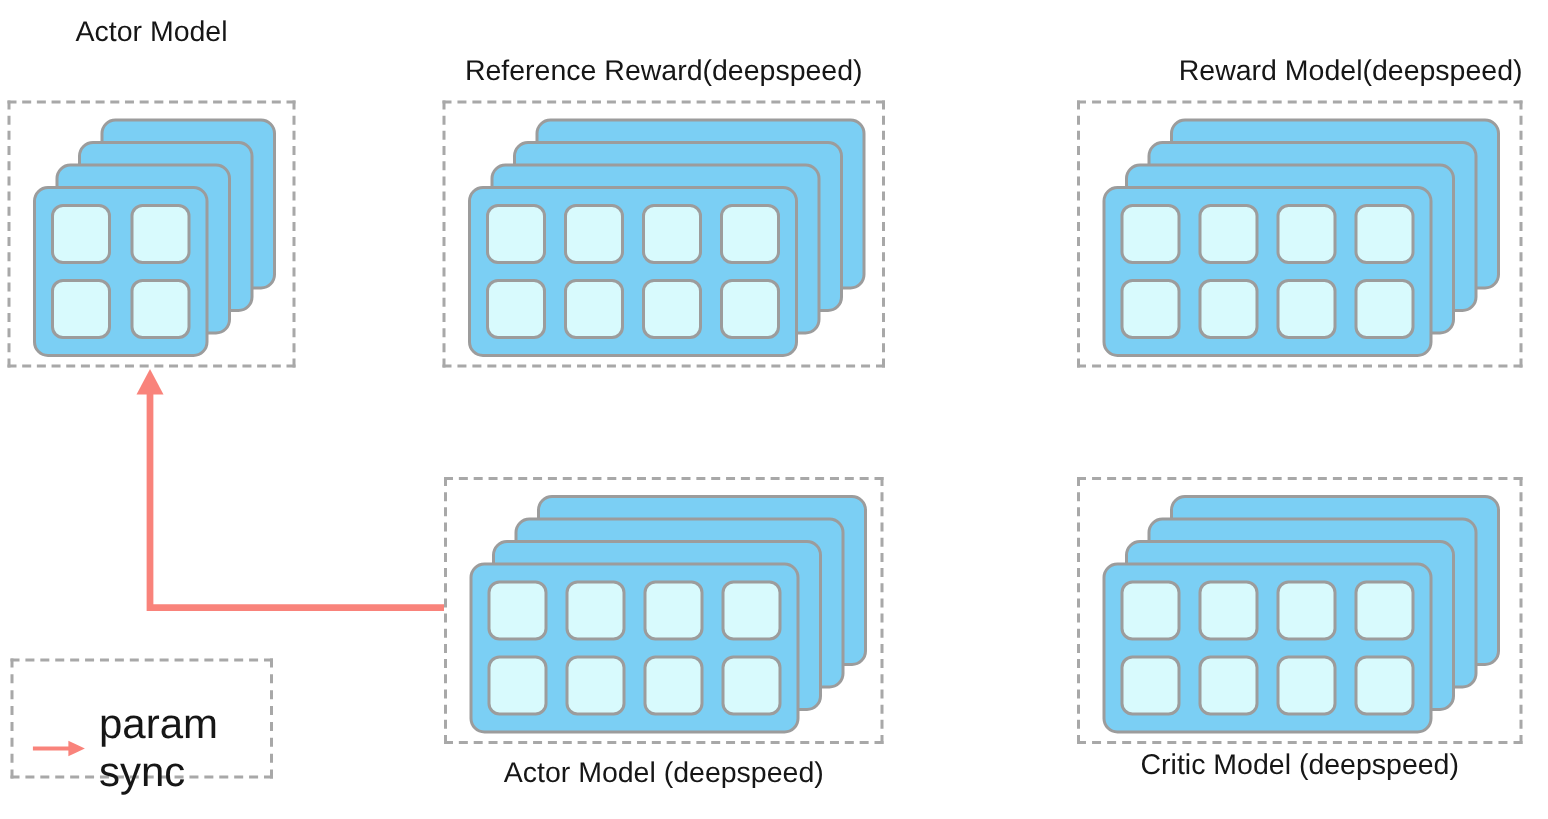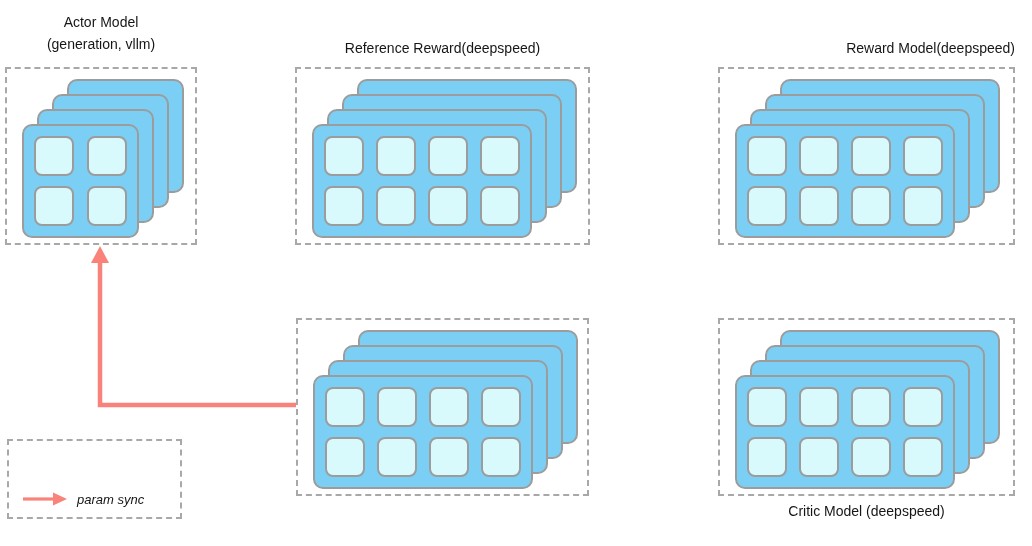--- a/index.html
+++ b/index.html
@@ -16,21 +16,21 @@
     position:relative;
     width:1032px;height:546px;
     background:var(--bg);
     font-family:"Liberation Sans", sans-serif;
     color:var(--text);
     overflow:hidden;
   }
   .label{
     position:absolute;
     text-align:center;
-    font-size:14px;
+    font-size:19px;
     line-height:22px;
     white-space:nowrap;
   }
   #lbl-actor-vllm   {left:5px;  top:11px;  width:192px;}
   #lbl-reference    {left:295px;top:37px;  width:295px;}
   #lbl-reward       {left:718px;top:37px;  width:297px;text-align:right;}
   #lbl-actor-ds     {left:296px;top:505px; width:293px;}
   #lbl-critic       {left:718px;top:500px; width:297px;}
 
   .dashed-box{
@@ -73,35 +73,34 @@
   }
 
   .arrow-overlay{
     position:absolute;left:0;top:0;
     pointer-events:none;
   }
   .legend-row{
     position:absolute;left:9px;top:44px;height:28px;
     display:flex;align-items:center;gap:7px;
   }
-  .legend-row span{font-size:13px;font-style:italic;}
+  .legend-row span{font-size:28px;}
 </style>
 </head>
 <body>
 
 <div class="canvas">
 
   <svg class="arrow-overlay" width="1032" height="546" viewBox="0 0 1032 546">
     <path d="M296 405 L100 405 L100 261" fill="none" stroke="var(--arrow)" stroke-width="4.5"></path>
     <path d="M100 246 L91 263 L109 263 Z" fill="var(--arrow)" stroke="none"></path>
   </svg>
 
   <div class="label" id="lbl-actor-vllm">
     <div>Actor Model</div>
-    <div>(generation, vllm)</div>
   </div>
   <div class="dashed-box" id="box-actor-vllm">
     <div class="stack small">
       <div class="card c3"></div>
       <div class="card c2"></div>
       <div class="card c1"></div>
       <div class="card c0">
         <div class="grid" style="grid-template-columns: repeat(2, 1fr); grid-template-rows: repeat(2, 1fr);">
             <div class="gpu"></div>
             <div class="gpu"></div>
@@ -166,20 +165,21 @@
             <div class="gpu"></div>
             <div class="gpu"></div>
             <div class="gpu"></div>
             <div class="gpu"></div>
             <div class="gpu"></div>
             <div class="gpu"></div>
           </div>
       </div>
     </div>
   </div>
+  <div class="label" id="lbl-actor-ds">Actor Model (deepspeed)</div>
 
   <div class="dashed-box" id="box-critic">
     <div class="stack wide">
       <div class="card c3"></div>
       <div class="card c2"></div>
       <div class="card c1"></div>
       <div class="card c0">
         <div class="grid" style="grid-template-columns: repeat(4, 1fr); grid-template-rows: repeat(2, 1fr);">
             <div class="gpu"></div>
             <div class="gpu"></div>

